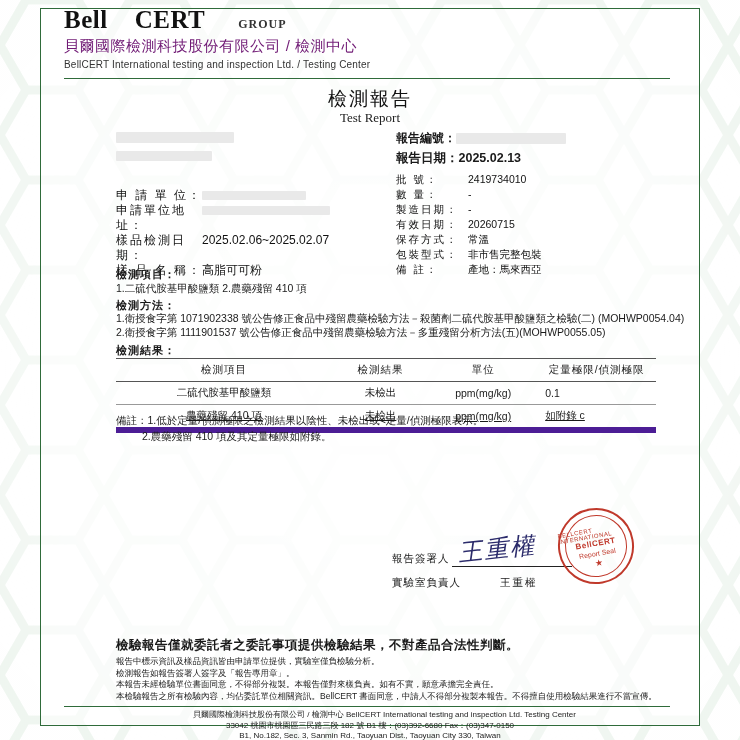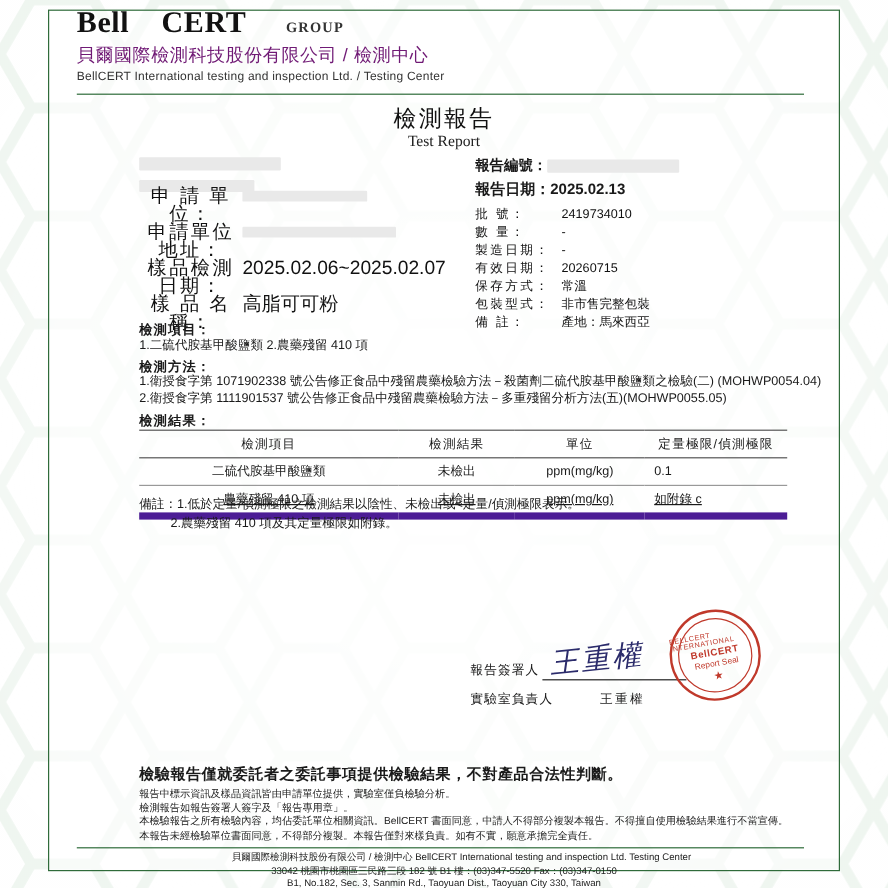--- a/index.html
+++ b/index.html
@@ -50,21 +50,21 @@
     display:inline-block;background:#e9e9e9;color:transparent;
     border-radius:1px;vertical-align:middle;
   }
   .rep-date{position:absolute;left:396px;top:150px;font-size:12.5px;font-weight:bold;}
 
   
   .co1{position:absolute;left:116px;top:128px;}
   .co2{position:absolute;left:116px;top:146px;}
 
   
-  .linfo{position:absolute;left:116px;top:156px;font-size:16px;line-height:15px;text-align:center;}
+  .linfo{position:absolute;left:116px;top:188px;font-size:12px;line-height:15px;}
   .linfo .row{display:flex;}
   .linfo .k{width:86px;letter-spacing:2px;color:#111;}
   .linfo .v{color:#111;}
 
   
   .rinfo{position:absolute;left:396px;top:172px;font-size:10.5px;line-height:15px;}
   .rinfo .row{display:flex;}
   .rinfo .k{width:72px;letter-spacing:2px;color:#111;}
   .rinfo .v{color:#111;}
 
@@ -278,23 +278,23 @@
     <div class="t3">BELLCERT INTERNATIONAL</div>
     <div class="t1">BellCERT</div>
     <div class="t2">Report Seal</div>
     <div class="star">★</div>
   </div>
 
   <div class="disc-title">檢驗報告僅就委託者之委託事項提供檢驗結果，不對產品合法性判斷。</div>
   <div class="disc">
     <div>報告中標示資訊及樣品資訊皆由申請單位提供，實驗室僅負檢驗分析。</div>
     <div>檢測報告如報告簽署人簽字及「報告專用章」。</div>
+    <div>本報告未經檢驗單位書面同意，不得部分複製。本報告僅對來樣負責。如有不實，願意承擔完全責任。</div>
     <div>本檢驗報告之所有檢驗內容，均佔委託單位相關資訊。BellCERT 書面同意，中請人不得部分複製本報告。不得擅自使用檢驗結果進行不當宣傳。</div>
-    <div>本報告未經檢驗單位書面同意，不得部分複製。本報告僅對來樣負責。如有不實，願意承擔完全責任。</div>
   </div>
 
   <div class="footrule"></div>
   <div class="foot">
     <div class="l1">貝爾國際檢測科技股份有限公司 / 檢測中心   BellCERT International testing and inspection Ltd. Testing Center</div>
-    <div>33042 桃園市桃園區三民路三段 182 號 B1 樓：(03)347-5520 Fax：(03)347-0150</div>
+    <div>33042 桃園市桃園區三民路三段 182 號 B1 樓：(03)392-6680 Fax：(03)347-0150</div>
     <div>B1, No.182, Sec. 3, Sanmin Rd., Taoyuan Dist., Taoyuan City 330, Taiwan</div>
   </div>
 </div>
 
 </body></html>

